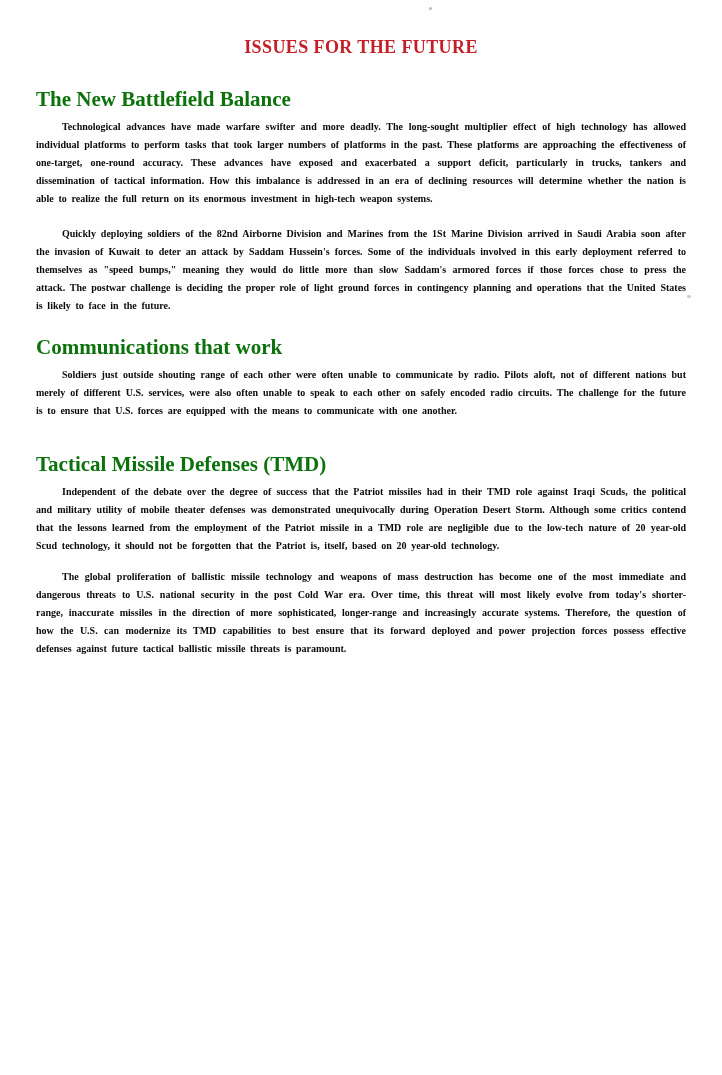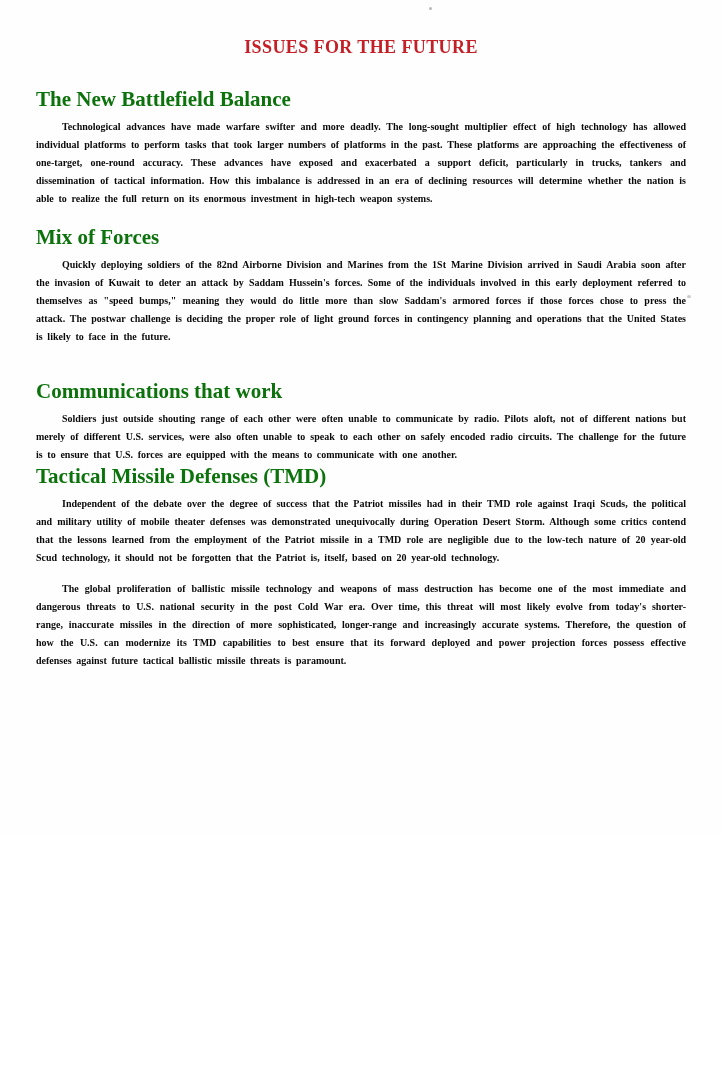--- a/index.html
+++ b/index.html
@@ -46,22 +46,22 @@
     font-size: 10px;
     line-height: 18px;
     text-align: justify;
     text-indent: 26px;
     word-spacing: 2.2px;
     color: var(--body-color);
   }
   .para + .para { margin-top: 13px; }
   .mt-s1 { margin-top: 30px; }
   .mt-s2 { margin-top: 17px; }
-  .mt-s3 { margin-top: 33px; }
-  .mt-s4 { }
+  .mt-s3 { margin-top: 20px; }
+  .mt-s4 { margin-top: 32px; }
   .page-number {
     position: absolute;
     left: 0;
     right: 13px;
     top: 1021px;
     text-align: center;
     font-size: 15px;
     font-weight: bold;
     color: var(--body-color);
   }
@@ -79,21 +79,20 @@
 <div class="page">
 
   <h1 class="doc-title">ISSUES FOR THE FUTURE</h1>
 
   <section class="sec mt-s1">
     <h2 class="sec-heading">The New Battlefield Balance</h2>
     <p class="para">Technological advances have made warfare swifter and more deadly. The long-sought multiplier effect of high technology has allowed individual platforms to perform tasks that took larger numbers of platforms in the past. These platforms are approaching the effectiveness of one-target, one-round accuracy. These advances have exposed and exacerbated a support deficit, particularly in trucks, tankers and dissemination of tactical information. How this imbalance is addressed in an era of declining resources will determine whether the nation is able to realize the full return on its enormous investment in high-tech weapon systems.</p>
   </section>
 
   <section class="sec mt-s2">
-    <h2 class="sec-heading">Mix of Forces</h2>
     <p class="para">Quickly deploying soldiers of the 82nd Airborne Division and Marines from the 1St Marine Division arrived in Saudi Arabia soon after the invasion of Kuwait to deter an attack by Saddam Hussein's forces. Some of the individuals involved in this early deployment referred to themselves as "speed bumps," meaning they would do little more than slow Saddam's armored forces if those forces chose to press the attack. The postwar challenge is deciding the proper role of light ground forces in contingency planning and operations that the United States is likely to face in the future.</p>
   </section>
 
   <section class="sec mt-s3">
     <h2 class="sec-heading">Communications that work</h2>
     <p class="para">Soldiers just outside shouting range of each other were often unable to communicate by radio. Pilots aloft, not of different nations but merely of different U.S. services, were also often unable to speak to each other on safely encoded radio circuits. The challenge for the future is to ensure that U.S. forces are equipped with the means to communicate with one another.</p>
   </section>
 
   <section class="sec mt-s4">
     <h2 class="sec-heading">Tactical Missile Defenses (TMD)</h2>

